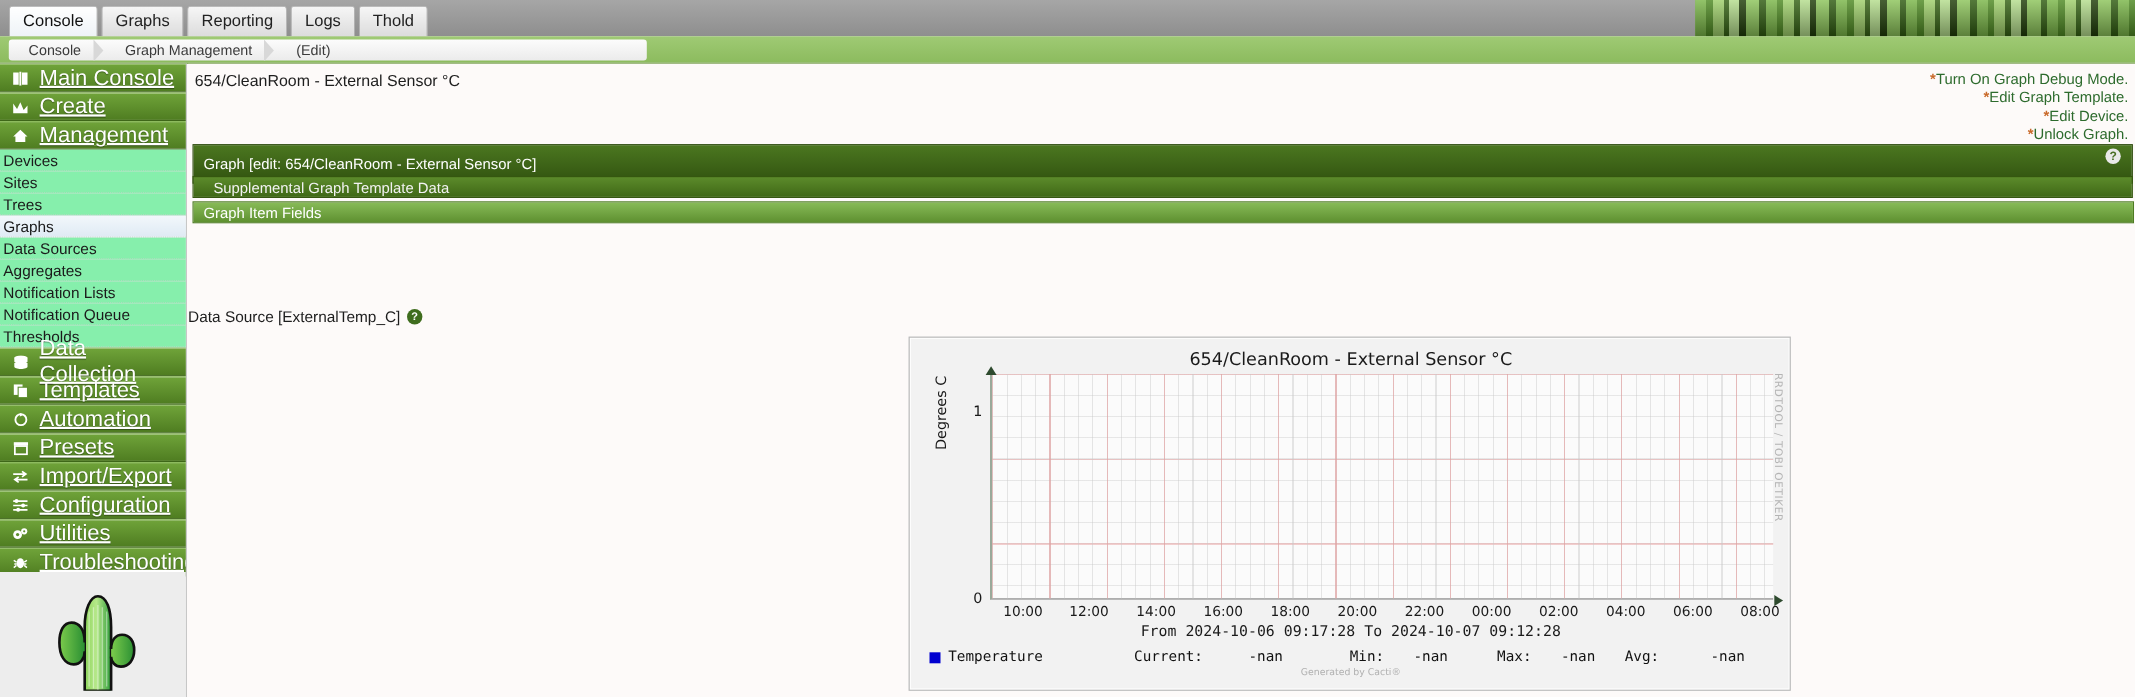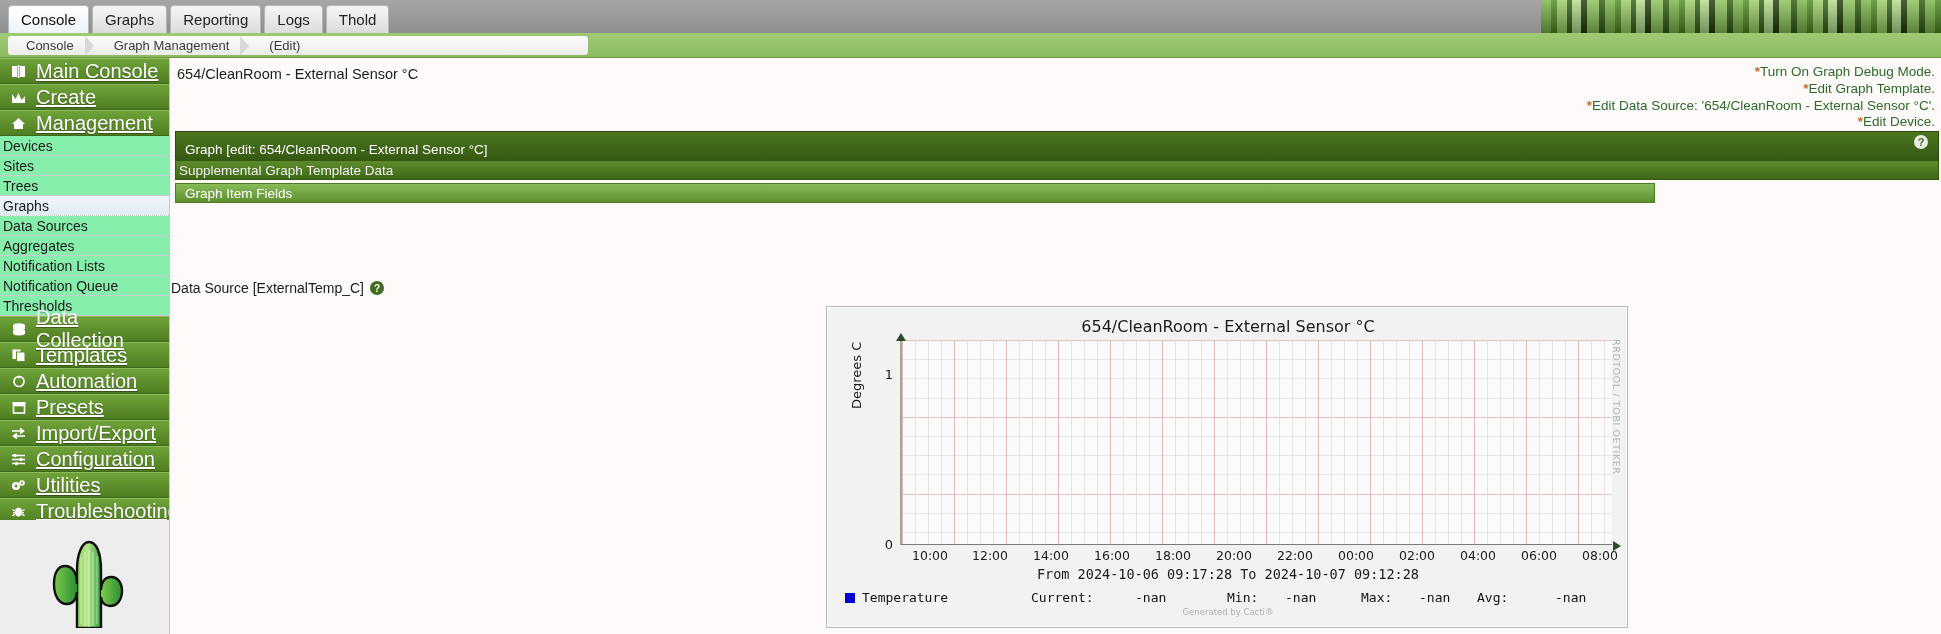--- a/index.html
+++ b/index.html
@@ -167,25 +167,25 @@
     position: absolute; left: 4px; width: 1764px; height: 36px;
     background: linear-gradient(to bottom, #4b7720 0%, #31520f 100%);
     color: #fff; font-size: 13.5px;
     display: flex; align-items: center; padding-left: 9px;
     border: 1px solid #2c4a0c;
   }
   .bar-mid {
     position: absolute; left: 4px; width: 1764px; height: 20px;
     background: linear-gradient(to bottom, #5c8b2b 0%, #3f6816 100%);
     color: #f2f2f2; font-size: 13.5px;
-    display: flex; align-items: center; padding-left: 3px;
+    display: flex; align-items: center; padding-left: 18px;
     border: 1px solid #35570f;
   }
   .bar-light {
-    position: absolute; left: 4px; width: 1480px; height: 20px;
+    position: absolute; left: 4px; width: 1765px; height: 20px;
     background: linear-gradient(to bottom, #88bb58 0%, #5e9030 100%);
     color: #ffffff; font-size: 13.5px;
     display: flex; align-items: center; padding-left: 9px;
     border: 1px solid #4d7c22;
   }
   .help-q {
     position: absolute; right: 10px; top: 3px;
     width: 14px; height: 14px; border-radius: 50%;
     background: #e9e9e9; color: #4a6f26;
     font-size: 11px; font-weight: bold;
@@ -505,21 +505,20 @@
   </div>
 </div>
 
 <div class="main">
 
   <div class="page-title">654/CleanRoom - External Sensor °C</div>
 
   <div class="actions">
     <a><span class="star">*</span><span>Turn On Graph Debug Mode.</span></a>
     <a><span class="star">*</span><span>Edit Graph Template.</span></a>
-    <a><span class="star">*</span><span>Edit Data Source: '654/CleanRoom - External Sensor °C'.</span></a>
     <a><span class="star">*</span><span>Edit Device.</span></a>
     <a><span class="star">*</span><span>Unlock Graph.</span></a>
   </div>
 
   <div class="bar-dark" style="top:73px;">
     <span>Graph [edit: 654/CleanRoom - External Sensor °C]</span>
     <span class="help-q">?</span>
   </div>
 
   <div class="bar-mid" style="top:102px;">

